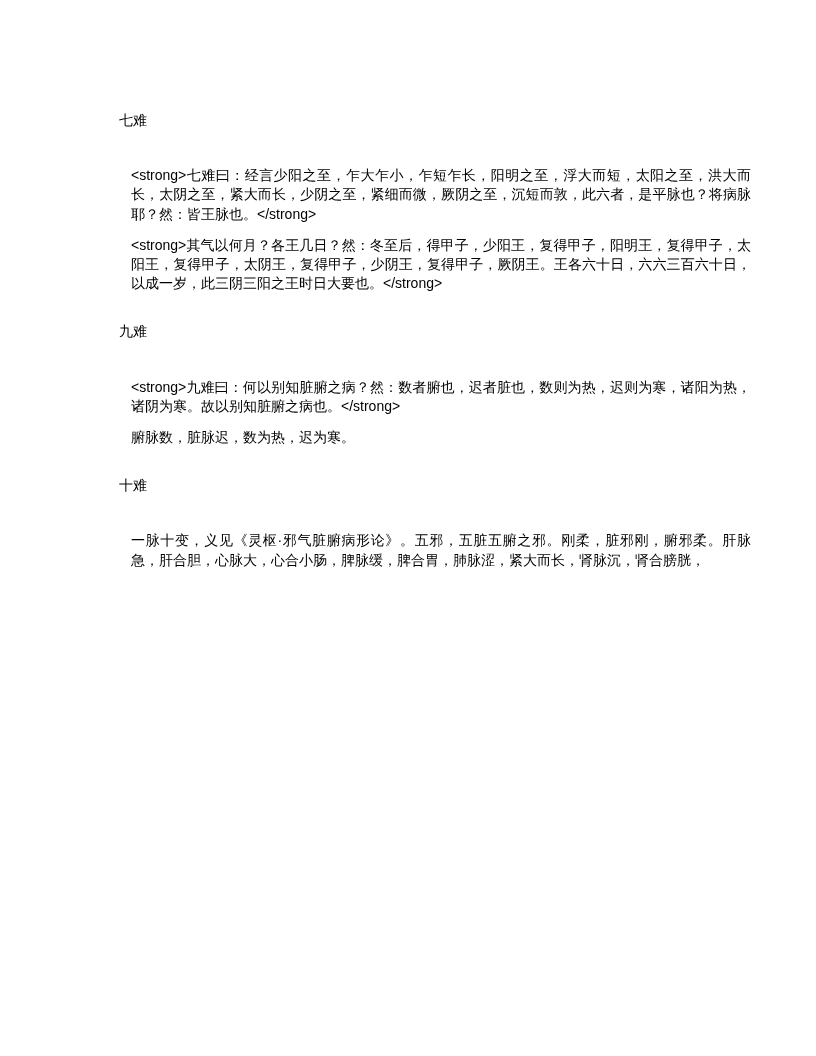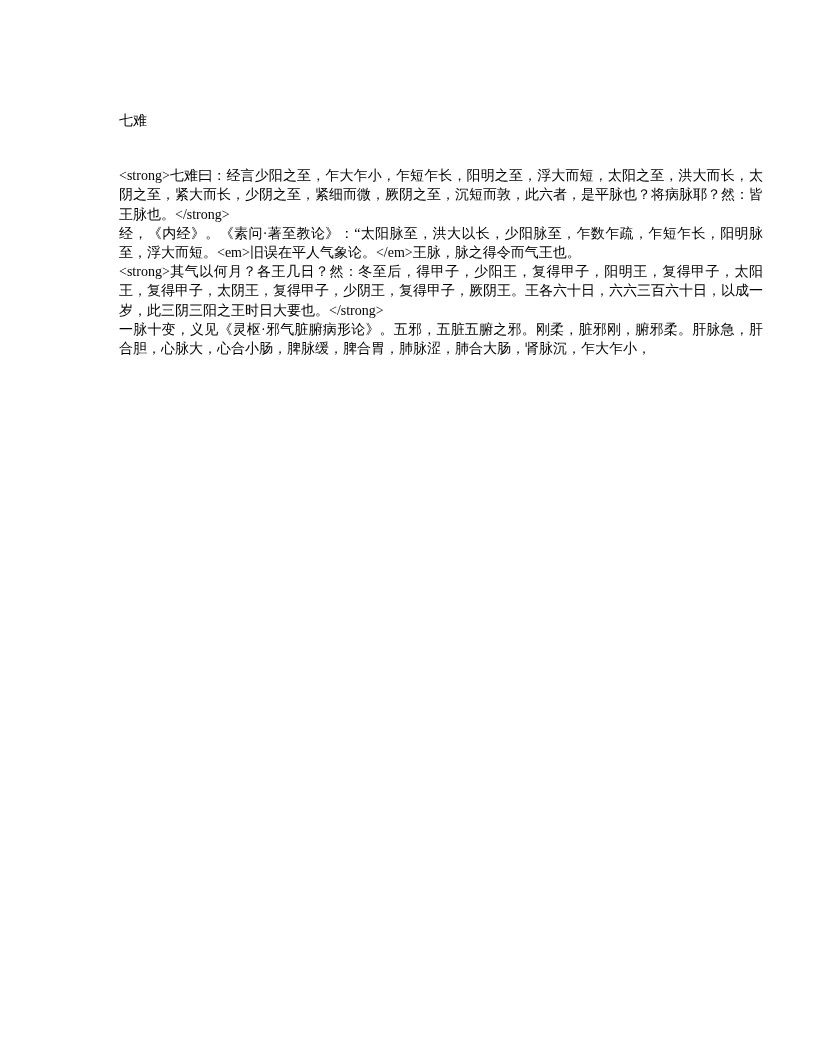--- a/index.html
+++ b/index.html
@@ -12,54 +12,59 @@
     height: 1056px;
     overflow: hidden;
   }
   .page {
     box-sizing: border-box;
     width: 816px;
     height: 1056px;
     padding: 111px 53px 40px 119px;
     background: #ffffff;
     color: #000000;
-    font-family: Liberation Serif, serif;
+    font-family: Liberation Sans, sans-serif;
     font-size: 14px;
     line-height: 19.2px;
   }
   .section-title {
     font-size: 14px;
     font-weight: normal;
     margin: 29px 0 36px 0;
     padding: 0;
   }
   .section:first-child .section-title {
     margin-top: 0;
   }
   .para {
-    margin: 0;
+    margin: 12px;
     padding: 0;
     text-align: justify;
     text-justify: inter-ideograph;
     word-break: break-all;
   }
 </style>
 </head>
 <body>
 
 <div class="page">
 
   <div class="section">
     <h2 class="section-title">七难</h2>
     <p class="para">&lt;strong&gt;七难曰：经言少阳之至，乍大乍小，乍短乍长，阳明之至，浮大而短，太阳之至，洪大而长，太阴之至，紧大而长，少阴之至，紧细而微，厥阴之至，沉短而敦，此六者，是平脉也？将病脉耶？然：皆王脉也。&lt;/strong&gt;</p>
-    <p class="para">经，《内经》。《素问·著至教论》：“太阳脉至，洪大以长，少阳脉至，乍数乍疏，乍短乍长，阳明脉至，浮大而短。&lt;em&gt;旧误在平人气象论。&lt;/em&gt;王脉，脉之得令而气王也。</p>
     <p class="para">&lt;strong&gt;其气以何月？各王几日？然：冬至后，得甲子，少阳王，复得甲子，阳明王，复得甲子，太阳王，复得甲子，太阴王，复得甲子，少阴王，复得甲子，厥阴王。王各六十日，六六三百六十日，以成一岁，此三阴三阳之王时日大要也。&lt;/strong&gt;</p>
   </div>
 
   <div class="section">
   </div>
 
+  <div class="section">
+    <h2 class="section-title">九难</h2>
+    <p class="para">&lt;strong&gt;九难曰：何以别知脏腑之病？然：数者腑也，迟者脏也，数则为热，迟则为寒，诸阳为热，诸阴为寒。故以别知脏腑之病也。&lt;/strong&gt;</p>
+    <p class="para">腑脉数，脏脉迟，数为热，迟为寒。</p>
+  </div>
 
   <div class="section">
-    <p class="para">一脉十变，义见《灵枢·邪气脏腑病形论》。五邪，五脏五腑之邪。刚柔，脏邪刚，腑邪柔。肝脉急，肝合胆，心脉大，心合小肠，脾脉缓，脾合胃，肺脉涩，肺合大肠，肾脉沉，乍大乍小，</p>
+    <h2 class="section-title">十难</h2>
+    <p class="para">一脉十变，义见《灵枢·邪气脏腑病形论》。五邪，五脏五腑之邪。刚柔，脏邪刚，腑邪柔。肝脉急，肝合胆，心脉大，心合小肠，脾脉缓，脾合胃，肺脉涩，紧大而长，肾脉沉，肾合膀胱，</p>
   </div>
 
 </div>
 
 </body></html>

